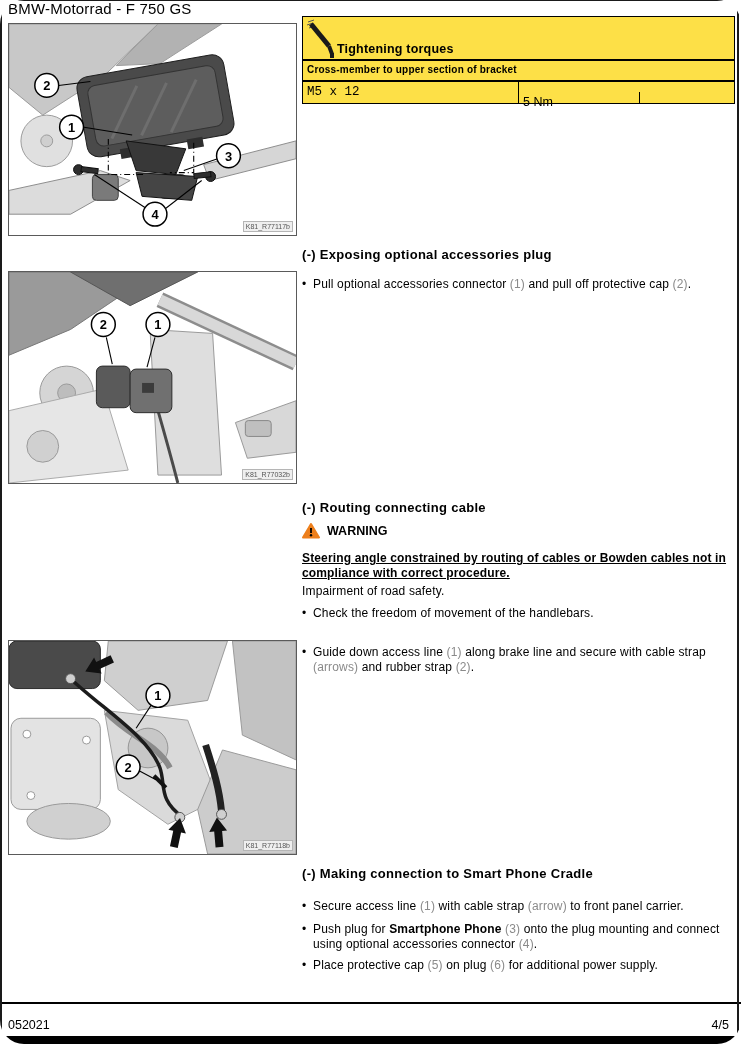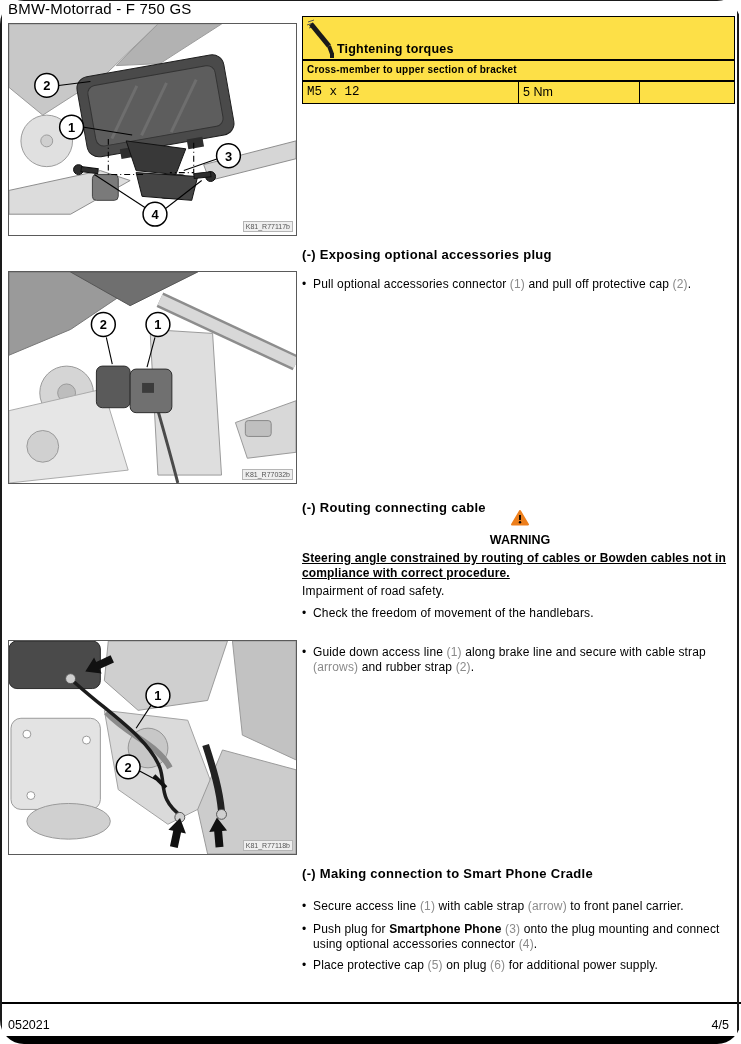--- a/index.html
+++ b/index.html
@@ -33,21 +33,21 @@
 
   
   .torque-table { position:absolute; left:302px; top:16px; width:433px; border:1px solid #000; background:#fde047; }
   .tt-row1 { position:relative; height:44px; border-bottom:2px solid #000; }
   .tt-icon { position:absolute; left:2px; top:2px; }
   .tt-title { position:absolute; left:34px; bottom:3px; font-weight:bold; font-size:12.5px; letter-spacing:0.2px; }
   .tt-row2 { height:21px; border-bottom:2px solid #000; font-weight:bold; font-size:10px; padding:3px 0 12px 4px; letter-spacing:0.2px; }
   .tt-row3 { display:flex; height:21px; font-size:12.5px; }
   .tt-cell { padding:3px 0 0 4px; }
   .tt-c1 { width:216px; border-right:1px solid #000;font-family:Liberation Mono, monospace; }
-  .tt-c2 { width:121px; border-right:1px solid #000; }
+  .tt-c2 { width:121px; border-right:1px solid #000;margin-top:10px; }
   .tt-c3 { flex:1; }
 
   
   .rcol { position:absolute; left:302px; width:436px; }
   .h2 { font-weight:bold; font-size:13px; letter-spacing:0.3px; }
   .body-text { font-size:12px; line-height:15px; letter-spacing:0.15px; }
   .bullet { display:flex; }
   .bullet .dot { width:11px; flex:none; }
   .ref { color:#8a8a8a; }
   .warn-row { display:flex; align-items:center; gap:7px; font-weight:bold; font-size:12.5px; }
@@ -214,21 +214,21 @@
   </div>
 
   <div class="rcol h2" style="top:247px;">(-) Exposing optional accessories plug</div>
   <div class="rcol body-text bullet" style="top:277px;">
     <span class="dot">•</span>
     <span><span>Pull optional accessories connector </span><span class="ref">(1)</span><span> and pull off protective cap </span><span class="ref">(2)</span><span>.</span></span>
   </div>
 
   <div class="rcol h2" style="top:500px;">(-) Routing connecting cable</div>
 
-  <div class="rcol warn-row" style="top:510px;flex-direction:column;">
+  <div class="rcol warn-row" style="top:523px;">
     <svg width="18" height="16" viewBox="0 0 18 16">
       <path d="M9 1 L17 14.5 L1 14.5 Z" stroke-linejoin="round" stroke-width="2" fill="#ED7F1C"></path>
       <path d="M9 1 L17 14.5 L1 14.5 Z" stroke-linejoin="round" stroke-width="2" fill="none" stroke="#ED7F1C"></path>
       <rect x="8.1" y="5" width="1.8" height="5" fill="#000"></rect>
       <circle cx="9" cy="12.2" r="1.2" fill="#000"></circle>
     </svg>
     <span>WARNING</span>
   </div>
 
   <div class="rcol body-text bold-para" style="top:551px;text-decoration:underline;">Steering angle constrained by routing of cables or Bowden cables not in compliance with correct procedure.</div>

